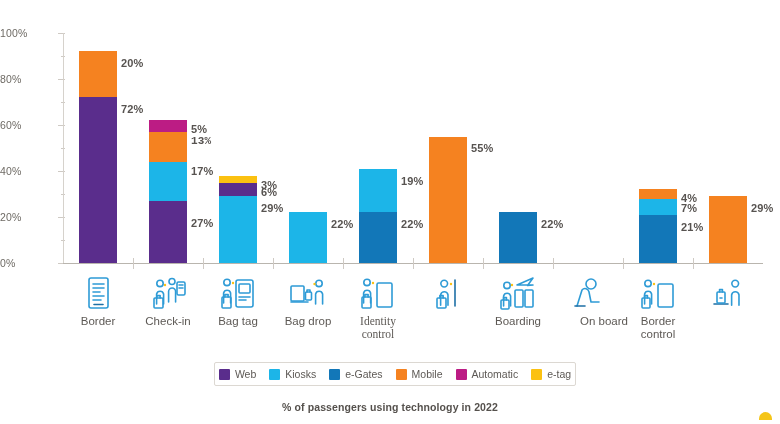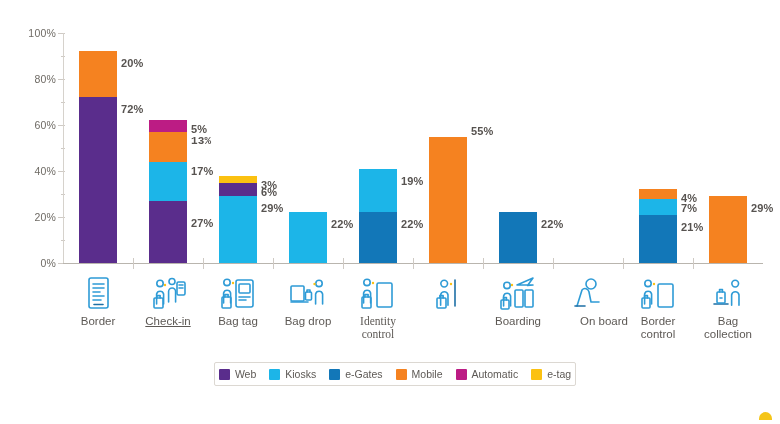--- a/index.html
+++ b/index.html
@@ -33,21 +33,20 @@
     position: absolute;
     left: 0px;
     top: 26px;
     width: 56px;
     height: 238px;
   }
   .ytick {
     position: absolute;
     right: 0;
     width: 56px;
-    text-align: right;
     font-size: 10.5px;
     color: #6e6a64;
     letter-spacing: .2px;
     transform: translateY(-50%);
   }
   .ytick-marks {
     position: absolute;
     left: 58px;
     top: 26px;
     width: 7px;
@@ -277,21 +276,21 @@
           <div class="seg" style="height: 50.6px; background: rgb(18, 119, 184);"></div>
           <div class="seg" style="height: 43.7px; background: rgb(28, 181, 232);"></div>
         </div>
         <div class="seg-label" style="top: 191.4px;">22%</div>
         <div class="seg-label" style="top: 147.7px;">19%</div>
       </div>
       <div class="bar-col" style="left: 350px;">
         <div class="bar-stack">
           <div class="seg" style="height: 126.5px; background: rgb(245, 130, 32);"></div>
         </div>
-        <div class="seg-label" style="top: 98px;">55%</div>
+        <div class="seg-label" style="top: 115px;">55%</div>
       </div>
       <div class="bar-col" style="left: 420px;">
         <div class="bar-stack">
           <div class="seg" style="height: 50.6px; background: rgb(18, 119, 184);"></div>
         </div>
         <div class="seg-label" style="top: 191.4px;">22%</div>
       </div>
       <div class="bar-col" style="left: 560px;">
         <div class="bar-stack">
           <div class="seg" style="height: 48.3px; background: rgb(18, 119, 184);"></div>
@@ -410,31 +409,29 @@
           <path d="M7.5600000000000005 16 v-2.4 h2.88 v2.4"></path>
           <path d="M8 22h2"></path>
           <circle cx="23.2" cy="7.57" r="3.3600000000000003"></circle>
           <path d="M19.63 29.200000000000003 v-10.5 a3.7800000000000002 3.7800000000000002 0 0 1 7.3500000000000005 0 v10.5"></path>
         </svg>
       </div>
     </div>
 
   <div class="cats-row" id="cats-row">
       <div class="cat-cell" style="left: -3px;">Border</div>
-      <div class="cat-cell" style="left: 67px; text-decoration: underline;">Check-in</div>
+      <div class="cat-cell" style="left: 67px;">Check-in</div>
       <div class="cat-cell" style="left: 137px;">Bag tag</div>
       <div class="cat-cell" style="left: 207px;">Bag drop</div>
       <div class="cat-cell" style="left: 277px; font-family: Liberation Serif, serif;">Identity
 control</div>
       <div class="cat-cell" style="left: 417px;">Boarding</div>
       <div class="cat-cell" style="left: 503px;">On board</div>
       <div class="cat-cell" style="left: 557px;">Border
 control</div>
-      <div class="cat-cell" style="left: 627px;">Bag
-collection</div>
     </div>
 
   <div class="legend" id="legend">
       <div class="legend-item">
         <span class="swatch" style="background: rgb(90, 45, 140);"></span>
         <span>Web</span>
       </div>
       <div class="legend-item">
         <span class="swatch" style="background: rgb(28, 181, 232);"></span>
         <span>Kiosks</span>
@@ -450,20 +447,21 @@
       <div class="legend-item">
         <span class="swatch" style="background: rgb(188, 28, 132);"></span>
         <span>Automatic</span>
       </div>
       <div class="legend-item">
         <span class="swatch" style="background: rgb(251, 193, 17);"></span>
         <span>e-tag</span>
       </div>
     </div>
 
+  <div class="caption">% of passengers using technology in 2022</div>
 
   <div class="corner-mark"></div>
 <div class="cat-sep" style="left: 133px;"></div>
     <div class="cat-sep" style="left: 203px;"></div>
     <div class="cat-sep" style="left: 273px;"></div>
     <div class="cat-sep" style="left: 343px;"></div>
     <div class="cat-sep" style="left: 413px;"></div>
     <div class="cat-sep" style="left: 483px;"></div>
     <div class="cat-sep" style="left: 553px;"></div>
     <div class="cat-sep" style="left: 623px;"></div>

